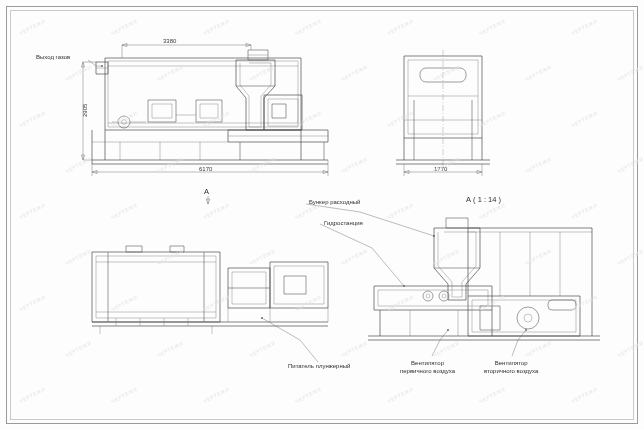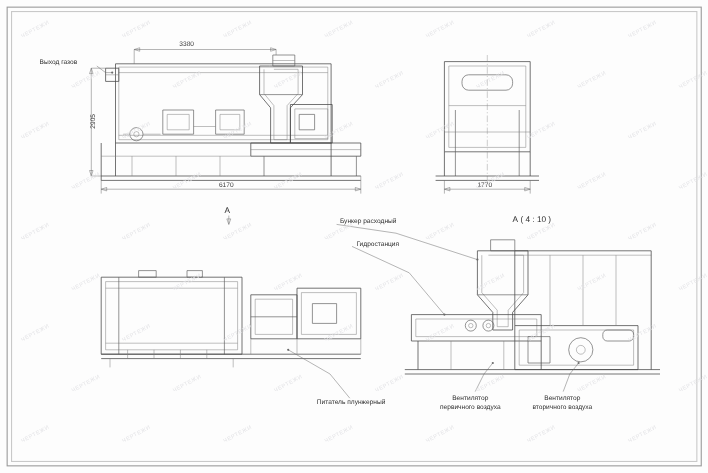--- a/index.html
+++ b/index.html
@@ -270,21 +270,21 @@
     </g>
   </svg>
 
   <div class="lbl" style="left:36px; top:54px;">Выход газов</div>
   <div class="lbl dimtxt" style="left:163px; top:38px;">3380</div>
   <div class="lbl dimtxt vert" style="left:82px; top:117px;">2905</div>
   <div class="lbl dimtxt" style="left:199px; top:166px;">6170</div>
   <div class="lbl dimtxt" style="left:434px; top:166px;">1770</div>
 
   <div class="lbl big" style="left:204px; top:188px;">А</div>
-  <div class="lbl big" style="left:466px; top:196px;">А ( 4 : 10 )</div>
+  <div class="lbl big" style="left:466px; top:196px;">А ( 1 : 14 )</div>
 
   <div class="lbl" style="left:309px; top:199px;">Бункер расходный</div>
   <div class="lbl" style="left:324px; top:220px;">Гидростанция</div>
   <div class="lbl" style="left:288px; top:363px;">Питатель плунжерный</div>
   <div class="lbl multi" style="left:400px; top:360px;">Вентилятор
 первичного воздуха</div>
   <div class="lbl multi" style="left:484px; top:360px;">Вентилятор
 вторичного воздуха</div>
 
   <div class="watermarks">

